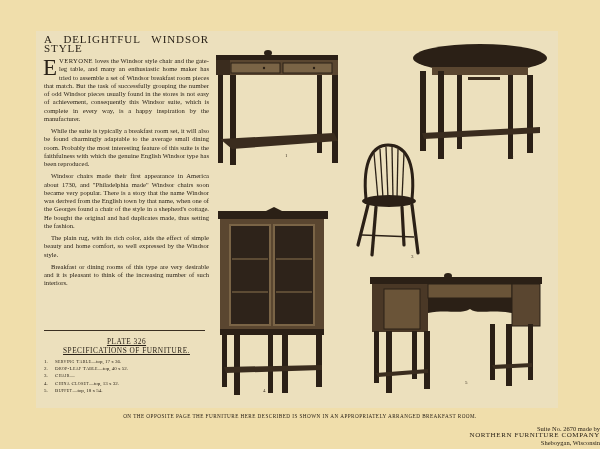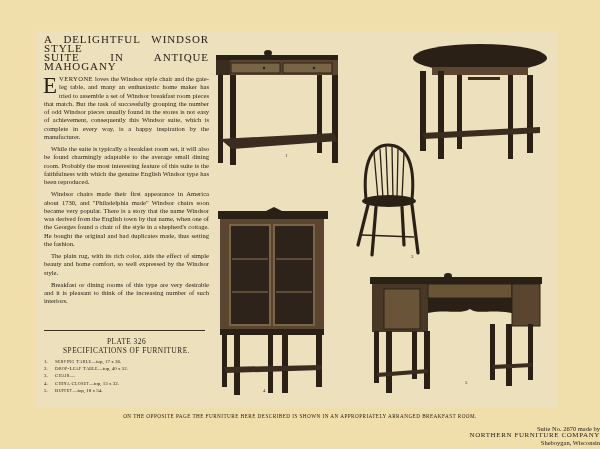--- a/index.html
+++ b/index.html
@@ -22,21 +22,21 @@
     margin-bottom:4px;
   }
   .para { text-indent:7px; margin:0 0 4px 0; }
   .para.first { text-indent:0; }
   .dropcap {
     float:left; font-size:23px; line-height:19px; margin:1px 2px 0 -1px;
   }
   .first-word { letter-spacing:0.4px; }
   .rule { position:absolute; left:8px; top:299px; width:161px; height:0; border-top:1.2px solid #3a2f22; }
   .specs { position:absolute; left:8px; top:306px; width:165px; }
-  .specs .h1, .specs .h2 { text-align:center; font-size:7.3px; letter-spacing:0.5px; line-height:9px; }
+  .specs .h1, .specs .h2 { text-align:center; font-size:7.3px; letter-spacing:0.5px; line-height:9px;text-decoration:underline; }
   .specs ol { list-style:none; margin:3px 0 0 0; padding:0; font-size:5px; line-height:7.2px; }
   .specs li span.n { display:inline-block; width:11px; }
   .sc { font-variant:small-caps; letter-spacing:0.3px; }
   .fig { position:absolute; }
   .fig svg { display:block; }
   .fig-num { position:absolute; font-size:5px; color:#3a2f22; }
   .caption {
     position:absolute; left:0; width:600px; top:413px; text-align:center;
     font-size:5.2px; letter-spacing:0.45px;
   }
@@ -44,21 +44,20 @@
   .maker .company { letter-spacing:0.6px; font-size:7px; }
 </style>
 </head>
 <body>
 
 <div class="plate">
 
   <div class="col-text">
     <div class="title">
       <div>A DELIGHTFUL WINDSOR STYLE</div>
-      <div>SUITE IN ANTIQUE MAHOGANY</div>
     </div>
     <p class="para first"><span class="dropcap">E</span><span class="first-word">VERYONE</span><span> loves the Windsor style chair and the gate-leg table, and many an enthusiastic home maker has tried to assemble a set of Windsor breakfast room pieces that match. But the task of successfully grouping the number of odd Windsor pieces usually found in the stores is not easy of achievement, consequently this Windsor suite, which is complete in every way, is a happy inspiration by the manufacturer.</span></p>
     <p class="para">While the suite is typically a breakfast room set, it will also be found charmingly adaptable to the average small dining room. Probably the most interesting feature of this suite is the faithfulness with which the genuine English Windsor type has been reproduced.</p>
     <p class="para">Windsor chairs made their first appearance in America about 1730, and "Philadelphia made" Windsor chairs soon became very popular. There is a story that the name Windsor was derived from the English town by that name, when one of the Georges found a chair of the style in a shepherd's cottage. He bought the original and had duplicates made, thus setting the fashion.</p>
     <p class="para">The plain rug, with its rich color, aids the effect of simple beauty and home comfort, so well expressed by the Windsor style.</p>
     <p class="para">Breakfast or dining rooms of this type are very desirable and it is pleasant to think of the increasing number of such interiors.</p>
   </div>
 
   <div class="rule"></div>
 

